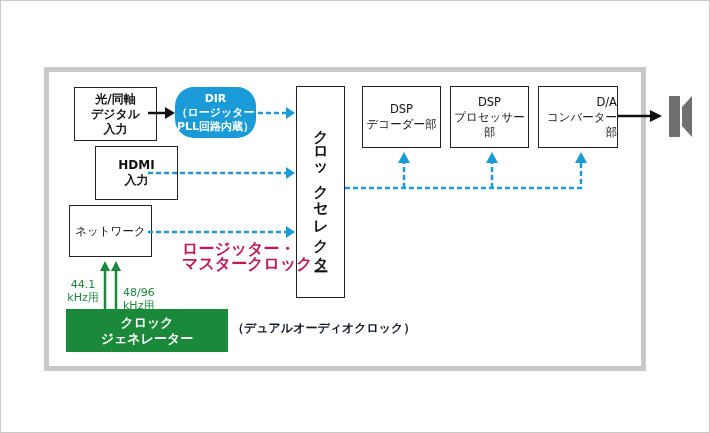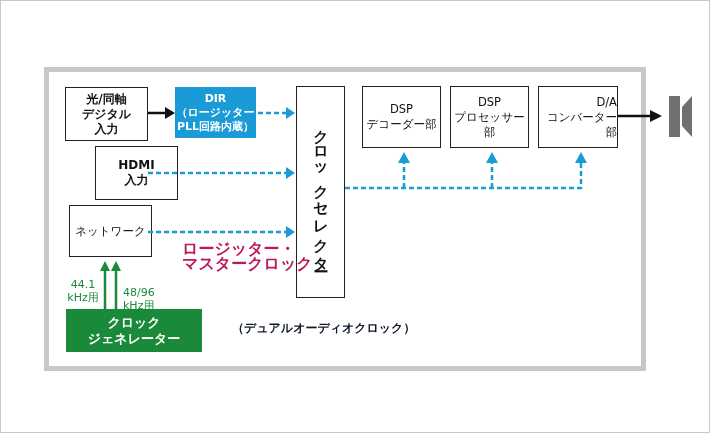--- a/index.html
+++ b/index.html
@@ -7,41 +7,41 @@
          font-family:"DejaVu Sans", "Liberation Sans", sans-serif; }
   .page-border { position:absolute; left:0; top:0; width:708px; height:431px; border:1px solid #c8c8c8; }
   .frame { position:absolute; left:44px; top:67px; width:592px; height:294px;
            border:5px solid #c8c8c8; background:#fff; }
   .box { position:absolute; border:1.5px solid #222; background:#fff; box-sizing:border-box;
          display:flex; align-items:center; justify-content:center; text-align:center;
          font-size:12px; line-height:15px; color:#111; font-weight:bold; }
   .box.light { font-weight:normal; font-size:11.5px; }
   .dir { position:absolute; background:#1a9ad6; color:#fff; box-sizing:border-box;
          display:flex; align-items:center; justify-content:center; text-align:center;
-         font-size:11px; line-height:14px; font-weight:bold; }
+         font-size:11px; line-height:14px; font-weight:bold;border-radius:19px; }
   .selector { position:absolute; border:1.5px solid #222; box-sizing:border-box; background:#fff;
               display:flex; align-items:center; justify-content:center; }
   .vtext { writing-mode:vertical-rl; font-size:15px; font-weight:bold; letter-spacing:1px; color:#111; }
   .gen { position:absolute; background:#1a8a3a; color:#fff; box-sizing:border-box;
          display:flex; align-items:center; justify-content:center; text-align:center;
          font-size:13px; line-height:16px; font-weight:bold; }
   .label { position:absolute; font-size:11px; line-height:13px; white-space:nowrap; }
   .blue { color:#be185d; font-weight:bold; font-size:16px; line-height:15px; }
   .green { color:#1a8a3a; }
   .green-b { color:#0f172a; font-weight:bold; font-size:12px; }
   svg.overlay { position:absolute; left:0; top:0; }
   .mline { white-space:pre-line; }
 </style>
 </head>
 <body>
 
 <div class="page-border"></div>
 <div class="frame"></div>
 
-<div class="box mline" style="left:65px;top:87px;width:83px;height:54px;">光/同軸
+<div class="box mline" style="left:74px;top:87px;width:83px;height:54px;">光/同軸
 デジタル
 入力</div>
 <div class="box mline" style="left:65px;top:146px;width:83px;height:54px;margin-left:30px;">HDMI
 入力</div>
 <div class="box light" style="left:69px;top:205px;width:83px;height:52px;">ネットワーク</div>
 
 <div class="dir mline" style="left:175px;top:87px;width:81px;height:51px;">DIR
 （ロージッター
 PLL回路内蔵）</div>
 
@@ -49,21 +49,21 @@
   <span class="vtext">クロックセレクター</span>
 </div>
 
 <div class="box mline light" style="left:362px;top:86px;width:79px;height:62px;">DSP
 デコーダー部</div>
 <div class="box mline light" style="left:450px;top:86px;width:79px;height:62px;">DSP
 プロセッサー部</div>
 <div class="box mline light" style="left:538px;top:86px;width:80px;height:62px;text-align:right;">D/A
 コンバーター部</div>
 
-<div class="gen mline" style="left:66px;top:309px;width:136px;height:43px;">クロック
+<div class="gen mline" style="left:66px;top:309px;width:162px;height:43px;">クロック
 ジェネレーター</div>
 
 <div class="label blue mline" style="left:182px;top:241px;">ロージッター・
 マスタークロック</div>
 <div class="label green mline" style="left:66px;top:278px;text-align:center;width:34px;">44.1
 kHz用</div>
 <div class="label green mline" style="left:123px;top:278px;margin-top:8px;">48/96
 kHz用</div>
 <div class="label green-b" style="left:232px;top:322px;">（デュアルオーディオクロック）</div>
 

